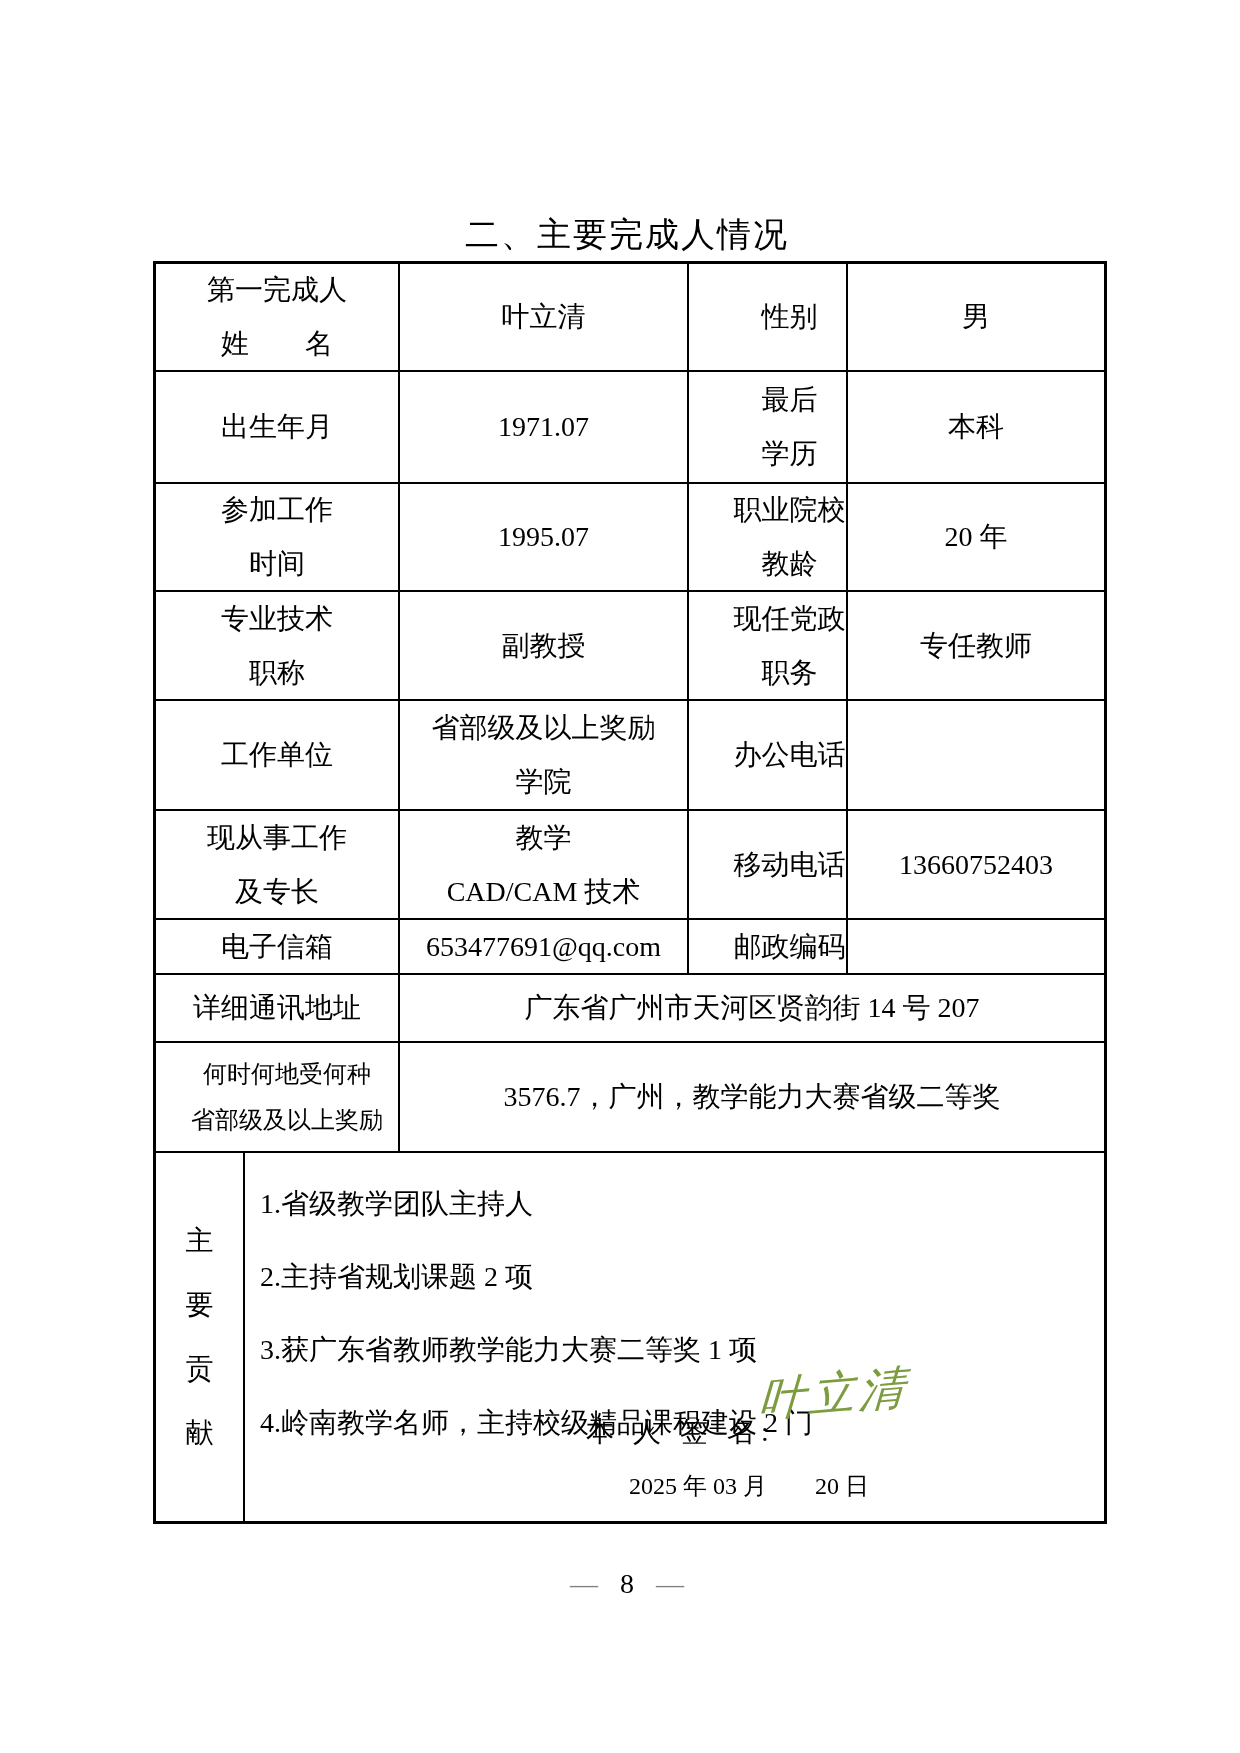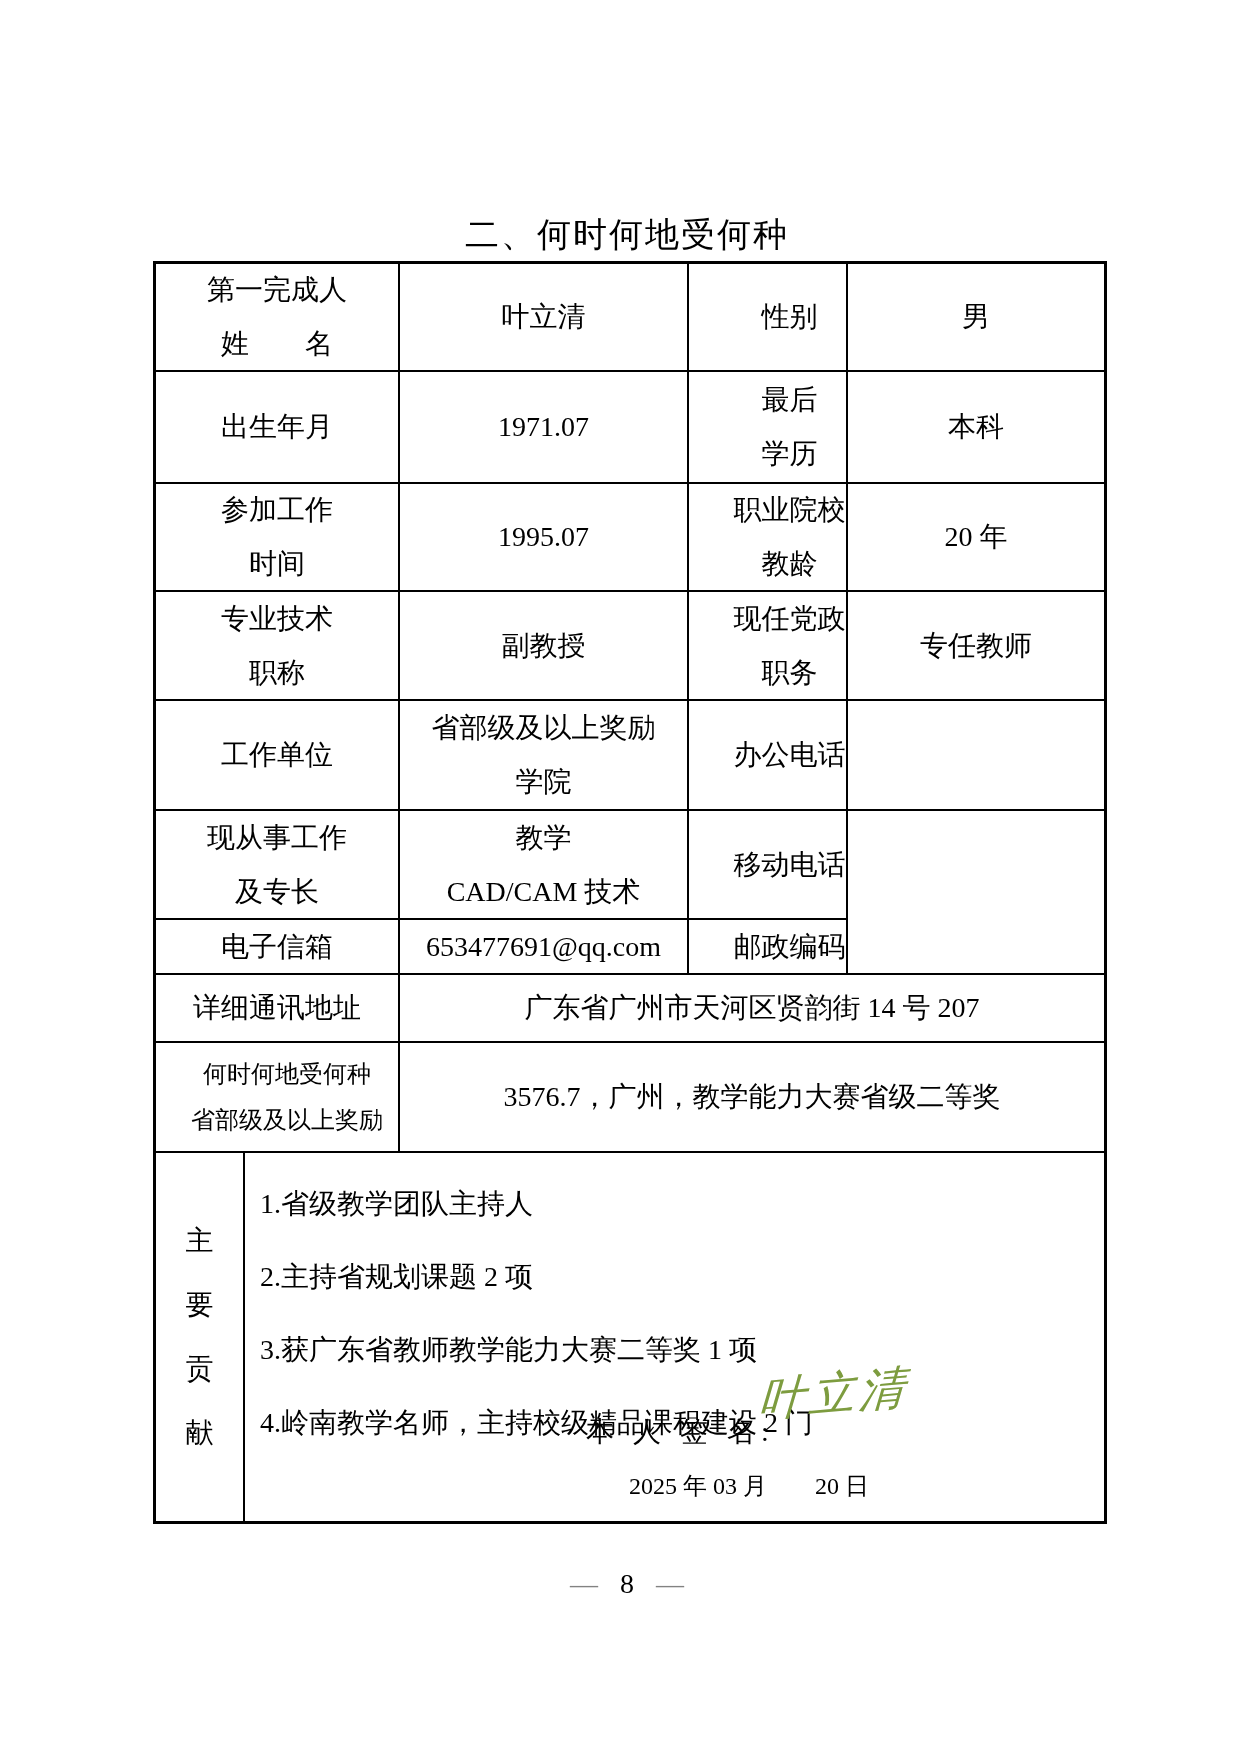--- a/index.html
+++ b/index.html
@@ -95,21 +95,21 @@
     font-size:28px;
   }
   .page-footer .dash{color:#828282;letter-spacing:0;}
   .page-footer .num{color:#000;padding:0 22px;}
 </style>
 </head>
 <body>
 
 <div class="page">
 
-  <div class="doc-title">二、何时何地受何种</div>
+  <div class="doc-title">二、主要完成人情况</div>
 
   <div class="form-table">
 
     <div class="cell c12 r1">第一完成人
 姓　　名</div>
     <div class="cell c3 r1">叶立清</div>
     <div class="cell c4 r1">性别</div>
     <div class="cell c5 r1 lastcol">男</div>
 
     <div class="cell c12 r2">出生年月</div>
@@ -136,20 +136,21 @@
     <div class="cell c3 r5">省部级及以上奖励
 学院</div>
     <div class="cell c4 r5">办公电话</div>
     <div class="cell c5 r5 lastcol"></div>
 
     <div class="cell c12 r6">现从事工作
 及专长</div>
     <div class="cell c3 r6">教学
 CAD/CAM 技术</div>
     <div class="cell c4 r6">移动电话</div>
+    <div class="cell c5 r6 lastcol">13660752403</div>
 
     <div class="cell c12 r7">电子信箱</div>
     <div class="cell c3 r7">653477691@qq.com</div>
     <div class="cell c4 r7">邮政编码</div>
     <div class="cell c5 r7 lastcol"></div>
 
     <div class="cell c12 r8">详细通讯地址</div>
     <div class="cell c35 r8 lastcol">广东省广州市天河区贤韵街 14 号 207</div>
 
     <div class="cell c12 r9 small-label">何时何地受何种

